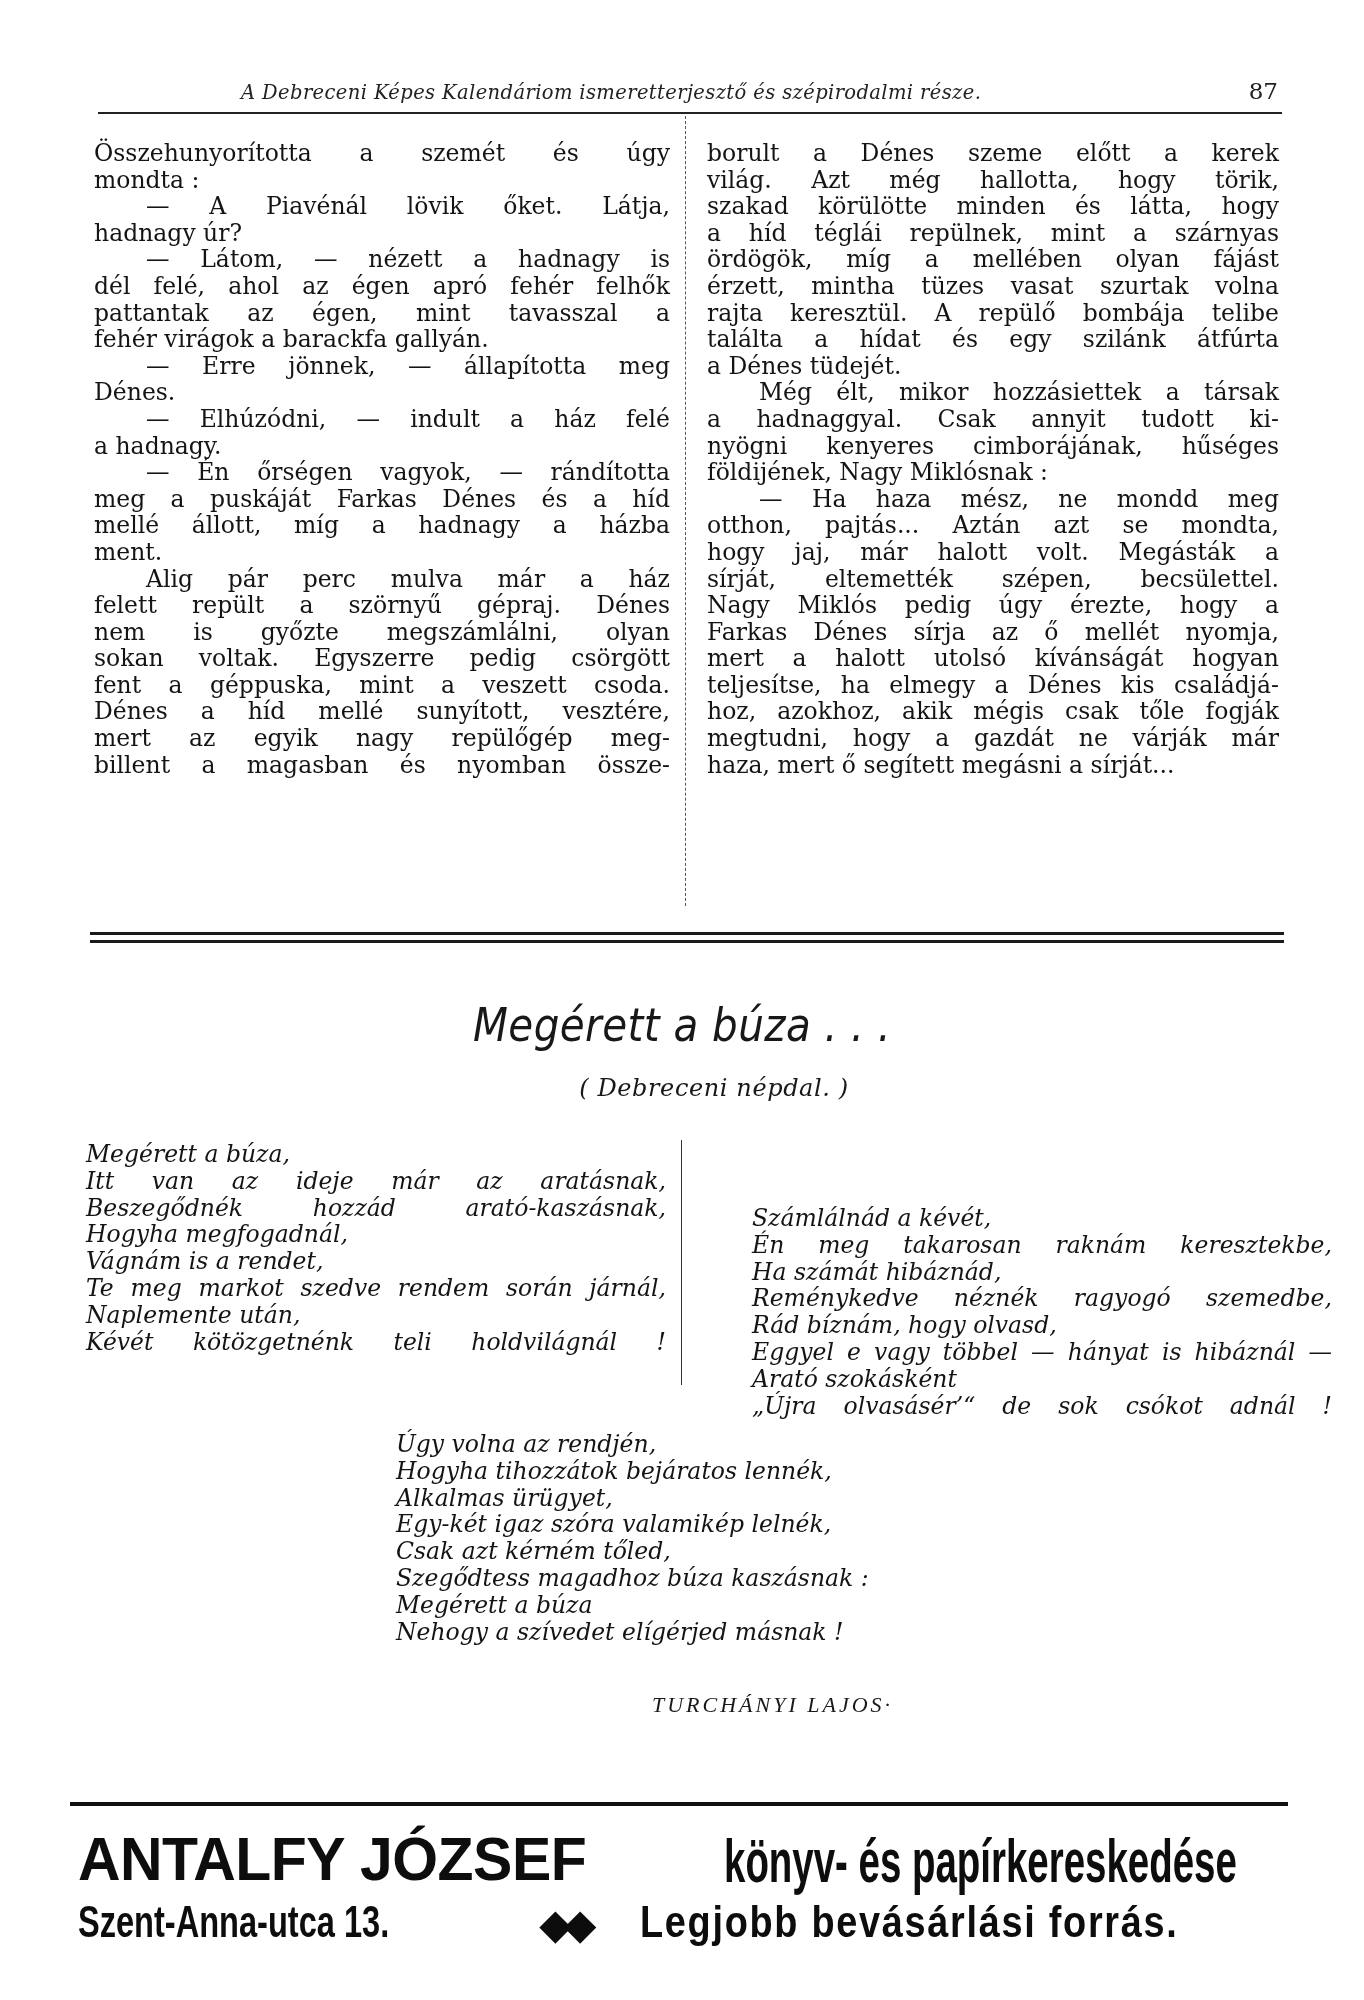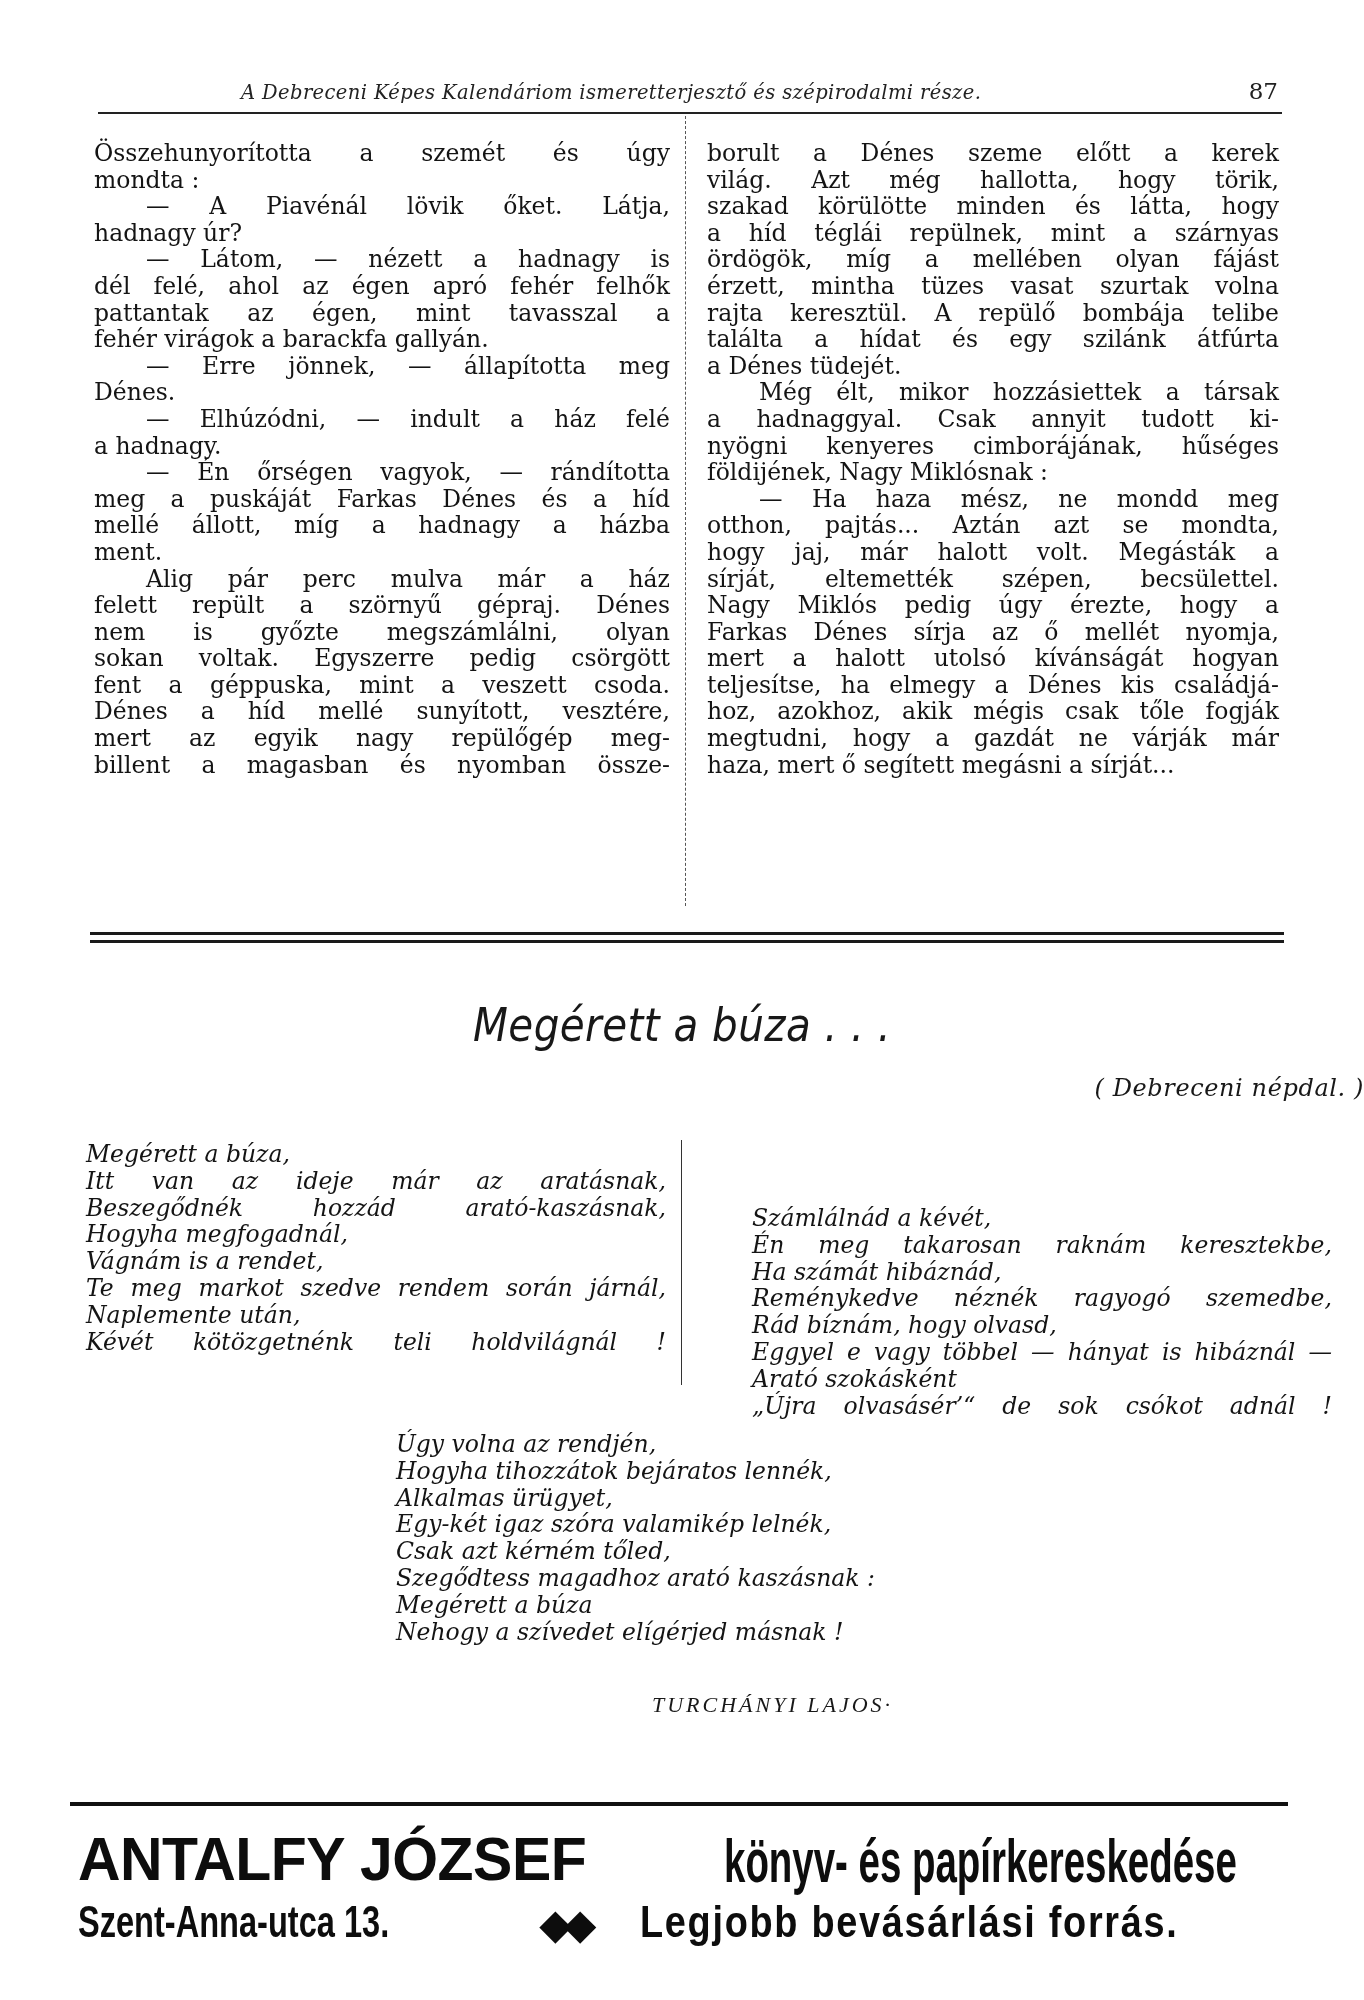--- a/index.html
+++ b/index.html
@@ -19,21 +19,21 @@
   .col .ln { display: block; white-space: nowrap; text-align: justify; text-align-last: justify; height: 26.6px; overflow: visible; }
   .col .ln.last { text-align-last: left; }
   .col .ln.indent { padding-left: 52px; }
   .col-divider { position: absolute; left: 685px; top: 116px; width: 0; height: 790px; border-left: 1px dashed #555; }
 
   
   .double-rule { position: absolute; left: 90px; width: 1194px; height: 3px; background: #1a1a1a; }
 
   
   .poem-title { position: absolute; left: 0; top: 998px; width: 1364px; text-align: center; font-family: "DejaVu Sans", sans-serif; font-style: italic; font-size: 46px; letter-spacing: 0.5px; color: #181818; transform: scaleX(0.88); transform-origin: center top; }
-  .poem-subtitle { position: absolute; left: 0; top: 1074px; width: 1364px; text-align: right; font-family: "DejaVu Serif", serif; font-style: italic; font-size: 24px; letter-spacing: 0.6px; color: #181818; padding-left: 64px; box-sizing: border-box; }
+  .poem-subtitle { position: absolute; left: 0; top: 1074px; width: 1364px; text-align: center; font-family: "DejaVu Serif", serif; font-style: italic; font-size: 24px; letter-spacing: 0.6px; color: #181818; padding-left: 64px; box-sizing: border-box; }
 
   
   .stanza { position: absolute; font-family: "DejaVu Serif", serif; font-style: italic; font-size: 23.5px; line-height: 26.8px; color: #141414; }
   .stanza .ln { display: block; white-space: nowrap; height: 26.8px; }
   .stanza-1 { left: 86px; top: 1141px; width: 580px; }
   .stanza-2 { left: 706px; top: 1205px; width: 580px; margin-left: 46px; }
   .stanza-3 { left: 396px; top: 1431px; width: 600px; }
   .stanza .ln.j { text-align: justify; text-align-last: justify; }
   .poem-divider { position: absolute; left: 681px; top: 1140px; width: 0; height: 245px; border-left: 1px solid #333; }
 
@@ -140,21 +140,21 @@
       <span class="ln j">Eggyel e vagy többel — hányat is hibáznál —</span>
       <span class="ln">Arató szokásként</span>
       <span class="ln j">„Újra olvasásér’“ de sok csókot adnál !</span>
     </div>
   <div class="stanza stanza-3" id="stanza-3">
       <span class="ln">Úgy volna az rendjén,</span>
       <span class="ln">Hogyha tihozzátok bejáratos lennék,</span>
       <span class="ln">Alkalmas ürügyet,</span>
       <span class="ln">Egy-két igaz szóra valamikép lelnék,</span>
       <span class="ln">Csak azt kérném tőled,</span>
-      <span class="ln">Szegődtess magadhoz arató kaszásnak :</span>
+      <span class="ln">Szegődtess magadhoz búza kaszásnak :</span>
       <span class="ln">Megérett a búza</span>
       <span class="ln">Nehogy a szívedet elígérjed másnak !</span>
     </div>
 
   <div class="author">TURCHÁNYI LAJOS·</div>
 
   <div class="ad-rule"></div>
   <div class="ad-line-1">
     <span class="ad-name">ANTALFY JÓZSEF</span>
     <span class="ad-business">könyv- és papírkereskedése</span>

